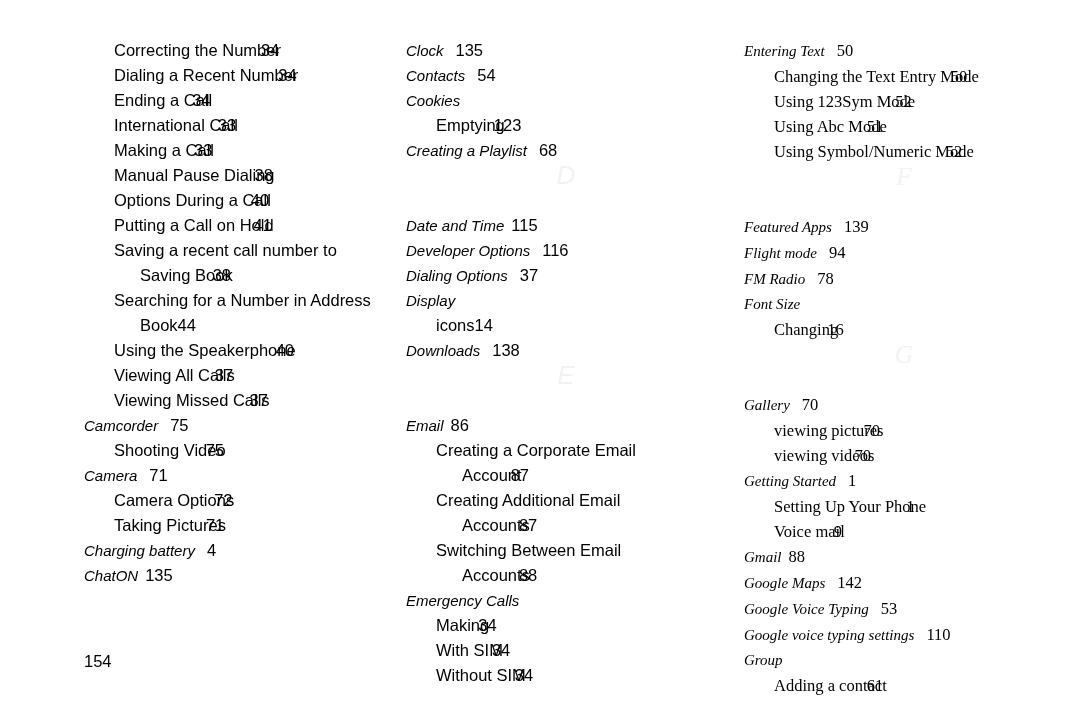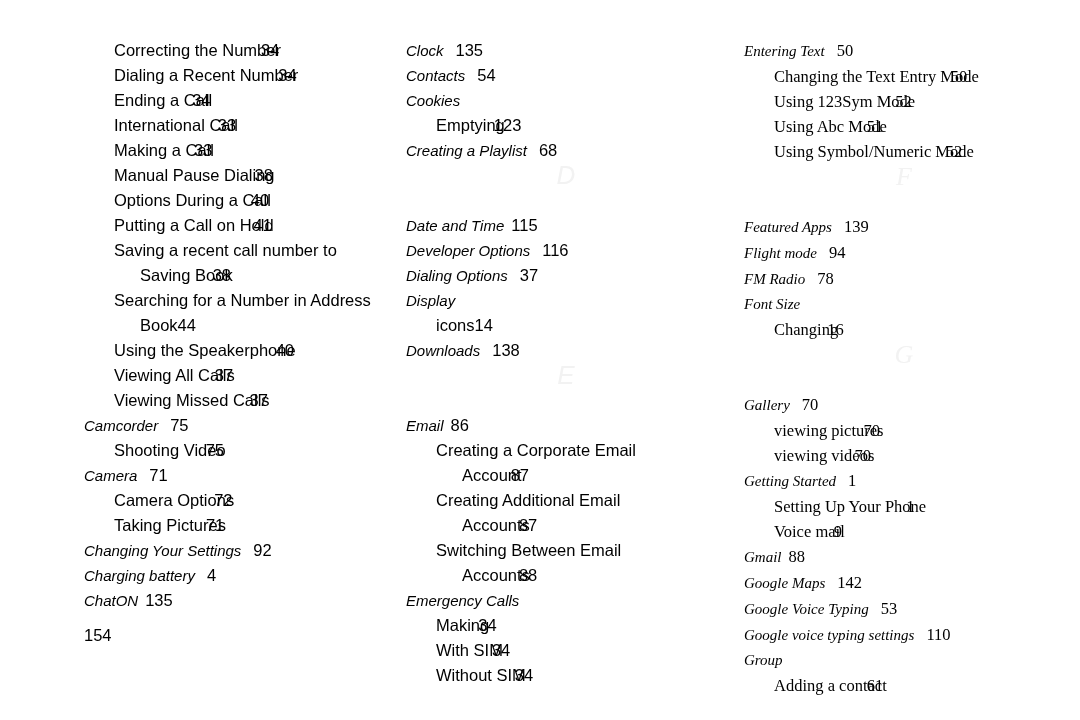--- a/index.html
+++ b/index.html
@@ -82,21 +82,21 @@
     color: #f2f2f2;
     text-align: center;
     line-height: 25px;
     height: 25px;
     font-weight: 300;
   }
 
   .folio {
     position: absolute;
     left: 84px;
-    top: 626px;
+    top: 652px;
     font-size: 16.5px;
   }
 </style>
 </head>
 <body>
 
 <div class="page">
   <div class="columns" id="columns">
       <div class="col col-1">
         <div class="entry sub"><span class="txt">Correcting the Number</span><span class="pg ov2">34</span></div>
@@ -112,21 +112,20 @@
         <div class="entry sub"><span class="txt">Searching for a Number in Address</span></div>
         <div class="entry sub2"><span class="txt">Book</span><span class="pg ov0">44</span></div>
         <div class="entry sub"><span class="txt">Using the Speakerphone</span><span class="pg ov2">40</span></div>
         <div class="entry sub"><span class="txt">Viewing All Calls</span><span class="pg ov2">37</span></div>
         <div class="entry sub"><span class="txt">Viewing Missed Calls</span><span class="pg ov2">37</span></div>
         <div class="entry head"><span class="txt">Camcorder</span><span class="pg gap2">75</span></div>
         <div class="entry sub"><span class="txt">Shooting Video</span><span class="pg ov2">75</span></div>
         <div class="entry head"><span class="txt">Camera</span><span class="pg gap2">71</span></div>
         <div class="entry sub"><span class="txt">Camera Options</span><span class="pg ov2">72</span></div>
         <div class="entry sub"><span class="txt">Taking Pictures</span><span class="pg ov2">71</span></div>
-        <div class="entry head"><span class="txt">Changing Your Settings</span><span class="pg gap2">92</span></div>
         <div class="entry head"><span class="txt">Charging battery</span><span class="pg gap2">4</span></div>
         <div class="entry head"><span class="txt">ChatON</span><span class="pg gap">135</span></div>
       </div>
       <div class="col col-2">
         <div class="entry head"><span class="txt">Clock</span><span class="pg gap2">135</span></div>
         <div class="entry head"><span class="txt">Contacts</span><span class="pg gap2">54</span></div>
         <div class="entry head"><span class="txt">Cookies</span></div>
         <div class="entry sub"><span class="txt">Emptying</span><span class="pg ov1">123</span></div>
         <div class="entry head"><span class="txt">Creating a Playlist</span><span class="pg gap2">68</span></div>
         <div class="sect-letter">D</div>

